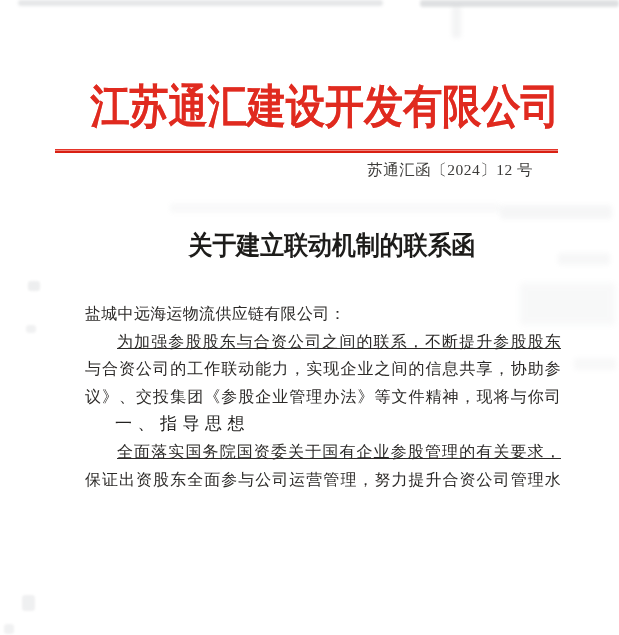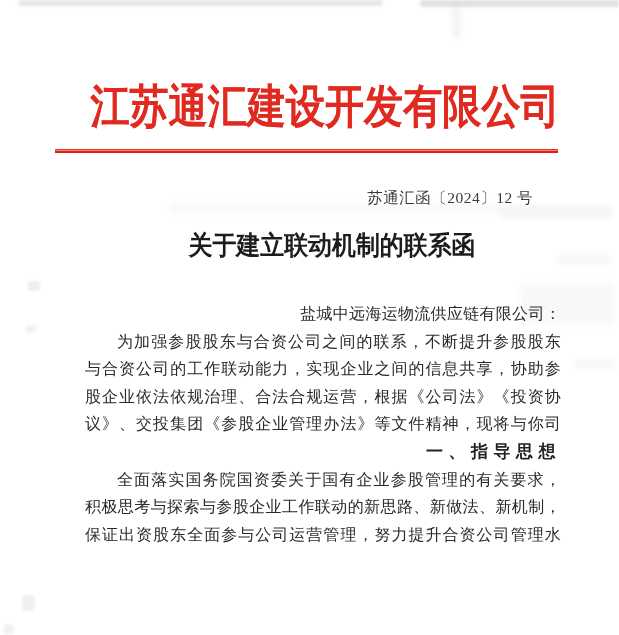--- a/index.html
+++ b/index.html
@@ -34,21 +34,21 @@
     position:absolute;
     top:149px;left:55px;
     width:503px;height:4px;
     background:linear-gradient(to bottom,
       #e5352a 0px, #e5352a 1px,
       #f08a80 1px, #ef7f76 2px,
       #d92013 2px, #d92013 4px);
   }
   .docnum{
     position:absolute;
-    top:188px;right:116px;
+    top:160px;right:116px;
     font-size:15.5px;
     letter-spacing:.5px;
     color:#3b3a38;
     white-space:nowrap;
   }
   
   .title{
     position:absolute;
     top:231px;left:50%;
     transform:translateX(calc(-50% + 7px)) scaleX(.92);
@@ -66,31 +66,30 @@
     width:476px;
     font-size:16px;
     letter-spacing:.3px;
     color:var(--ink);
   }
   .line{
     height:27.6px;
     line-height:27.6px;
     white-space:nowrap;
     overflow:visible;
-    text-align:right;
   }
   .just{
     white-space:normal;
     text-align:justify;
     text-align-last:justify;
   }
-  .indent{text-indent:2em;}
+  .indent{text-indent:2em;text-decoration:underline;}
   .heading{
     font-family:"Liberation Sans","DejaVu Sans",sans-serif;
-    font-weight:bold;
+    font-weight:normal;
     font-size:17px;
     letter-spacing:5.5px;
     padding-left:30px;
     color:#232220;
   }
   
   .art{
     position:absolute;
     background:#8d9298;
     border-radius:3px;
@@ -123,24 +122,22 @@
   <div class="docnum">苏通汇函〔2024〕12 号</div>
 
   <div class="title">关于建立联动机制的联系函</div>
 
   <div class="bodyblock">
 
     <div class="line">盐城中远海运物流供应链有限公司：</div>
 
     <div class="line just indent">为加强参股股东与合资公司之间的联系，不断提升参股股东</div>
     <div class="line just">与合资公司的工作联动能力，实现企业之间的信息共享，协助参</div>
-    <div class="line just">股企业依法依规治理、合法合规运营，根据《公司法》《投资协</div>
     <div class="line just">议》、交投集团《参股企业管理办法》等文件精神，现将与你司</div>
 
     <div class="line heading">一、指导思想</div>
 
     <div class="line just indent">全面落实国务院国资委关于国有企业参股管理的有关要求，</div>
-    <div class="line just">积极思考与探索与参股企业工作联动的新思路、新做法、新机制，</div>
     <div class="line just">保证出资股东全面参与公司运营管理，努力提升合资公司管理水</div>
 
   </div>
 
 </div>
 
 </body></html>

